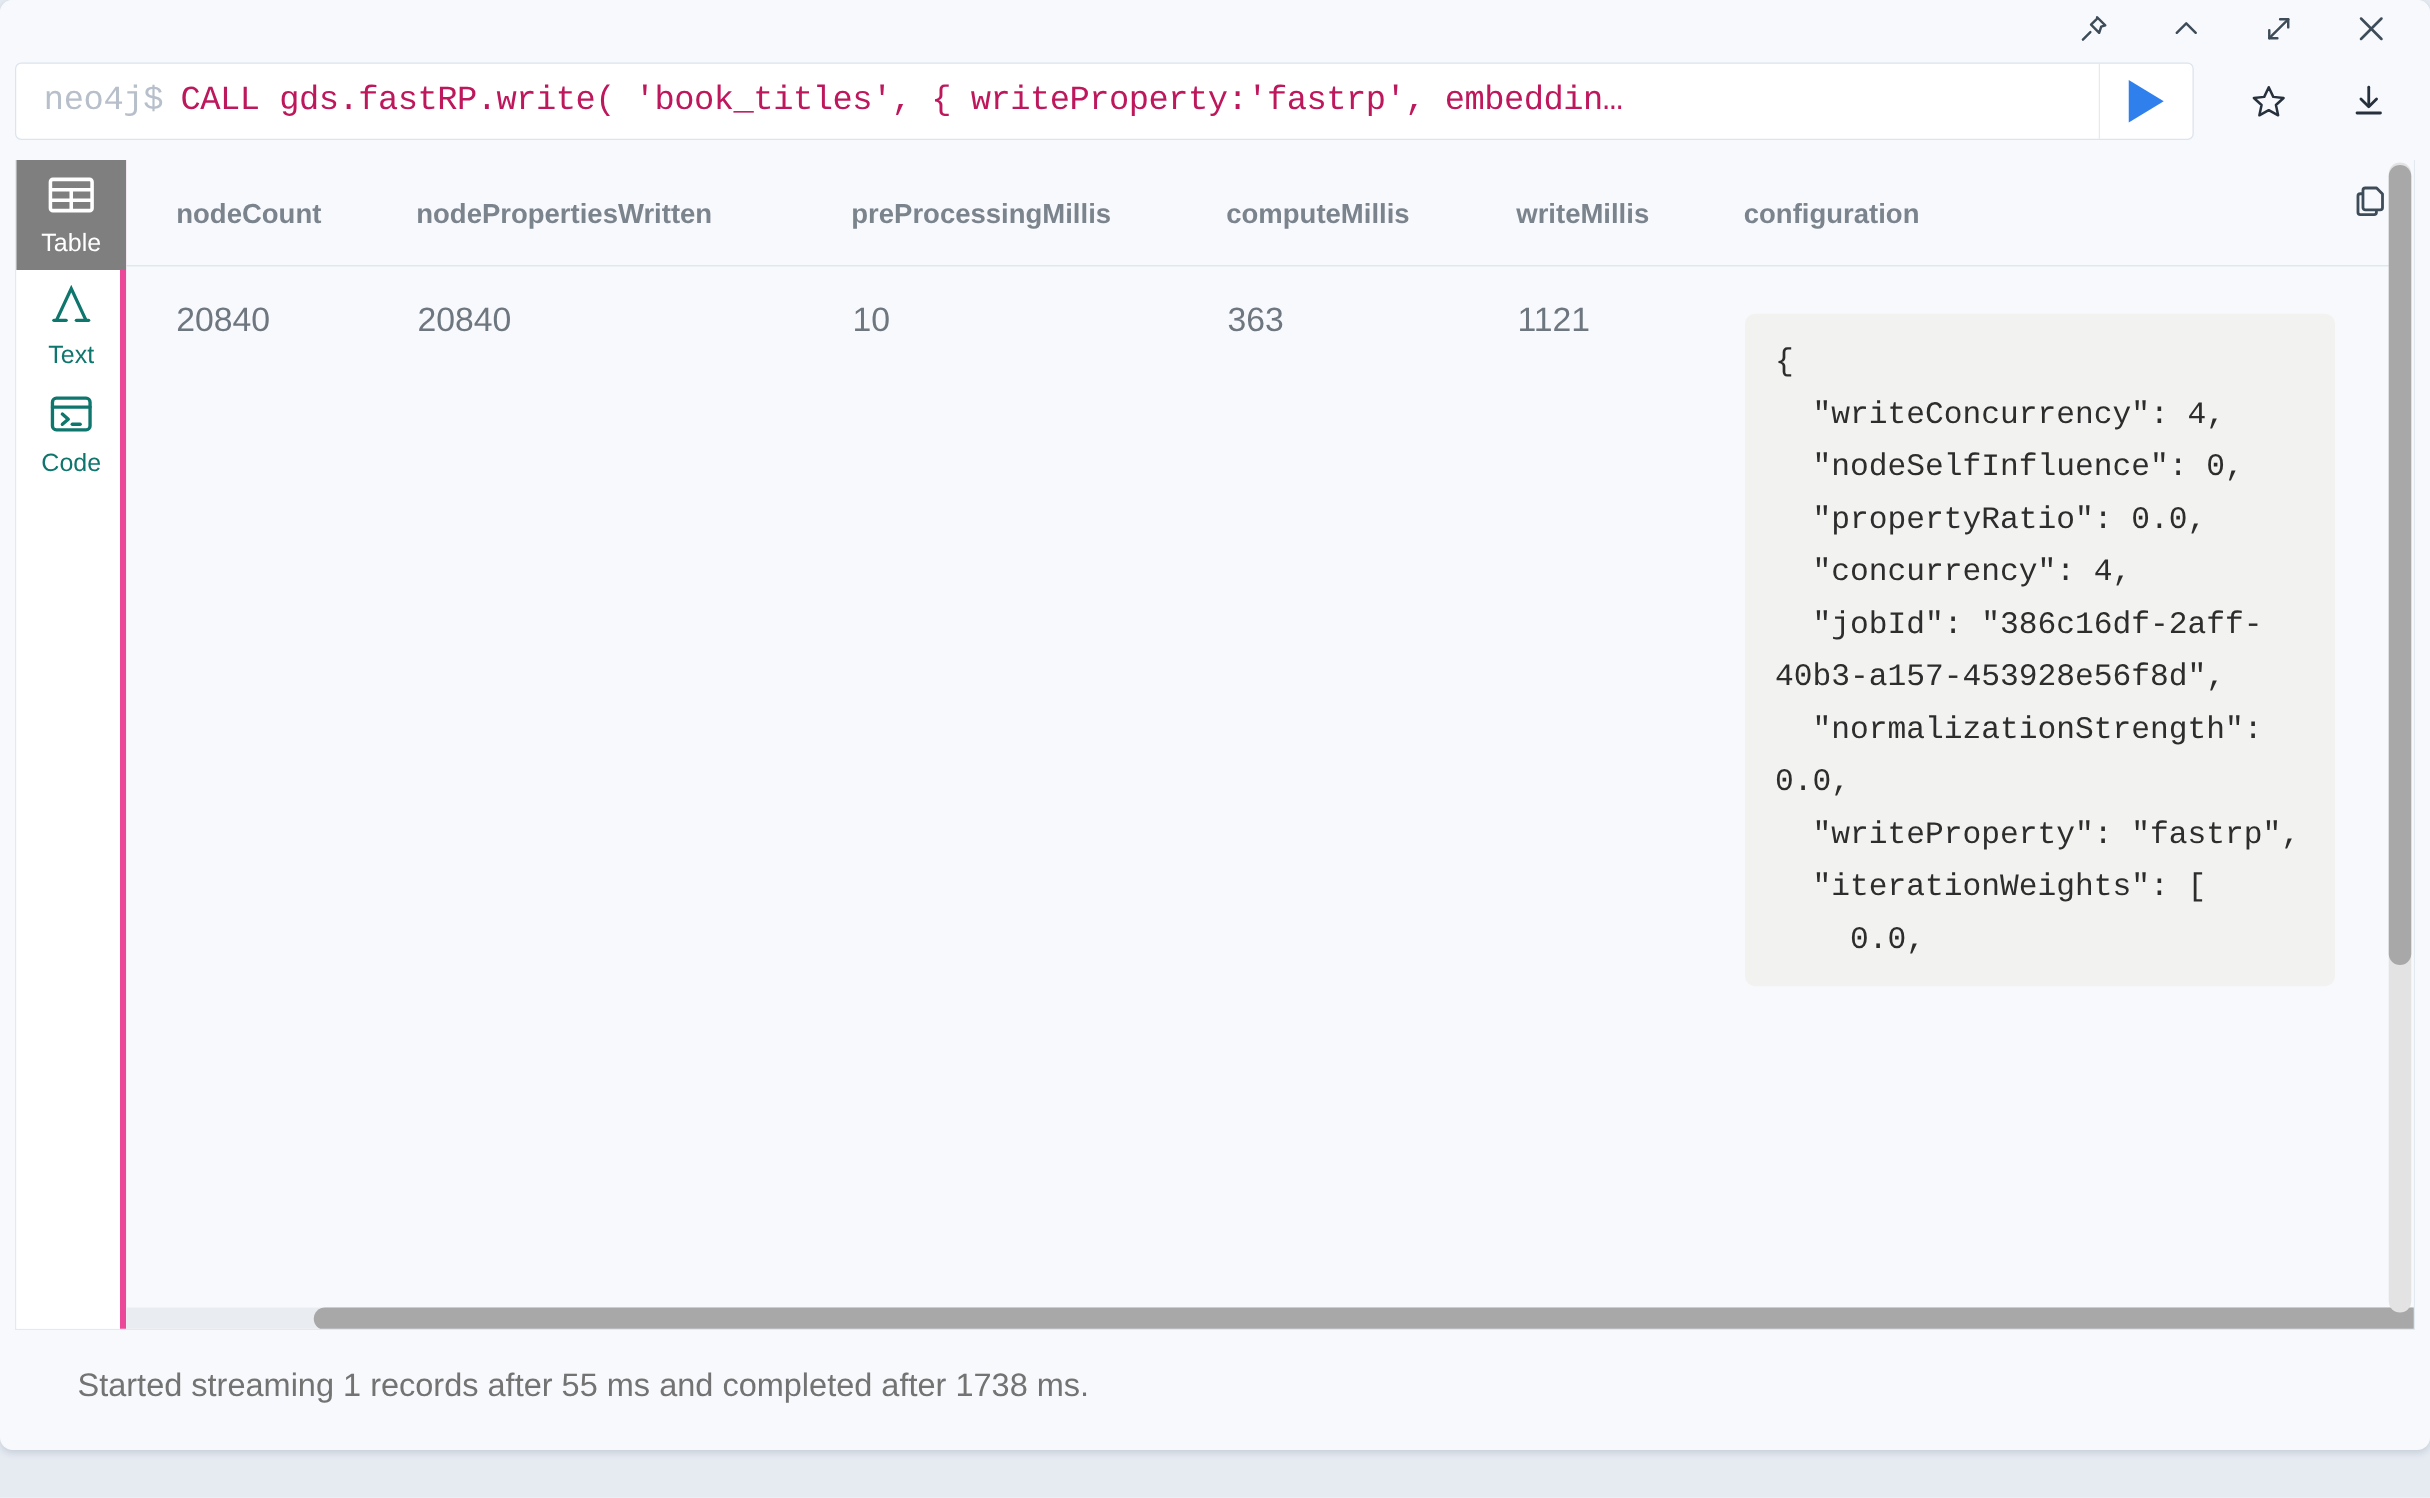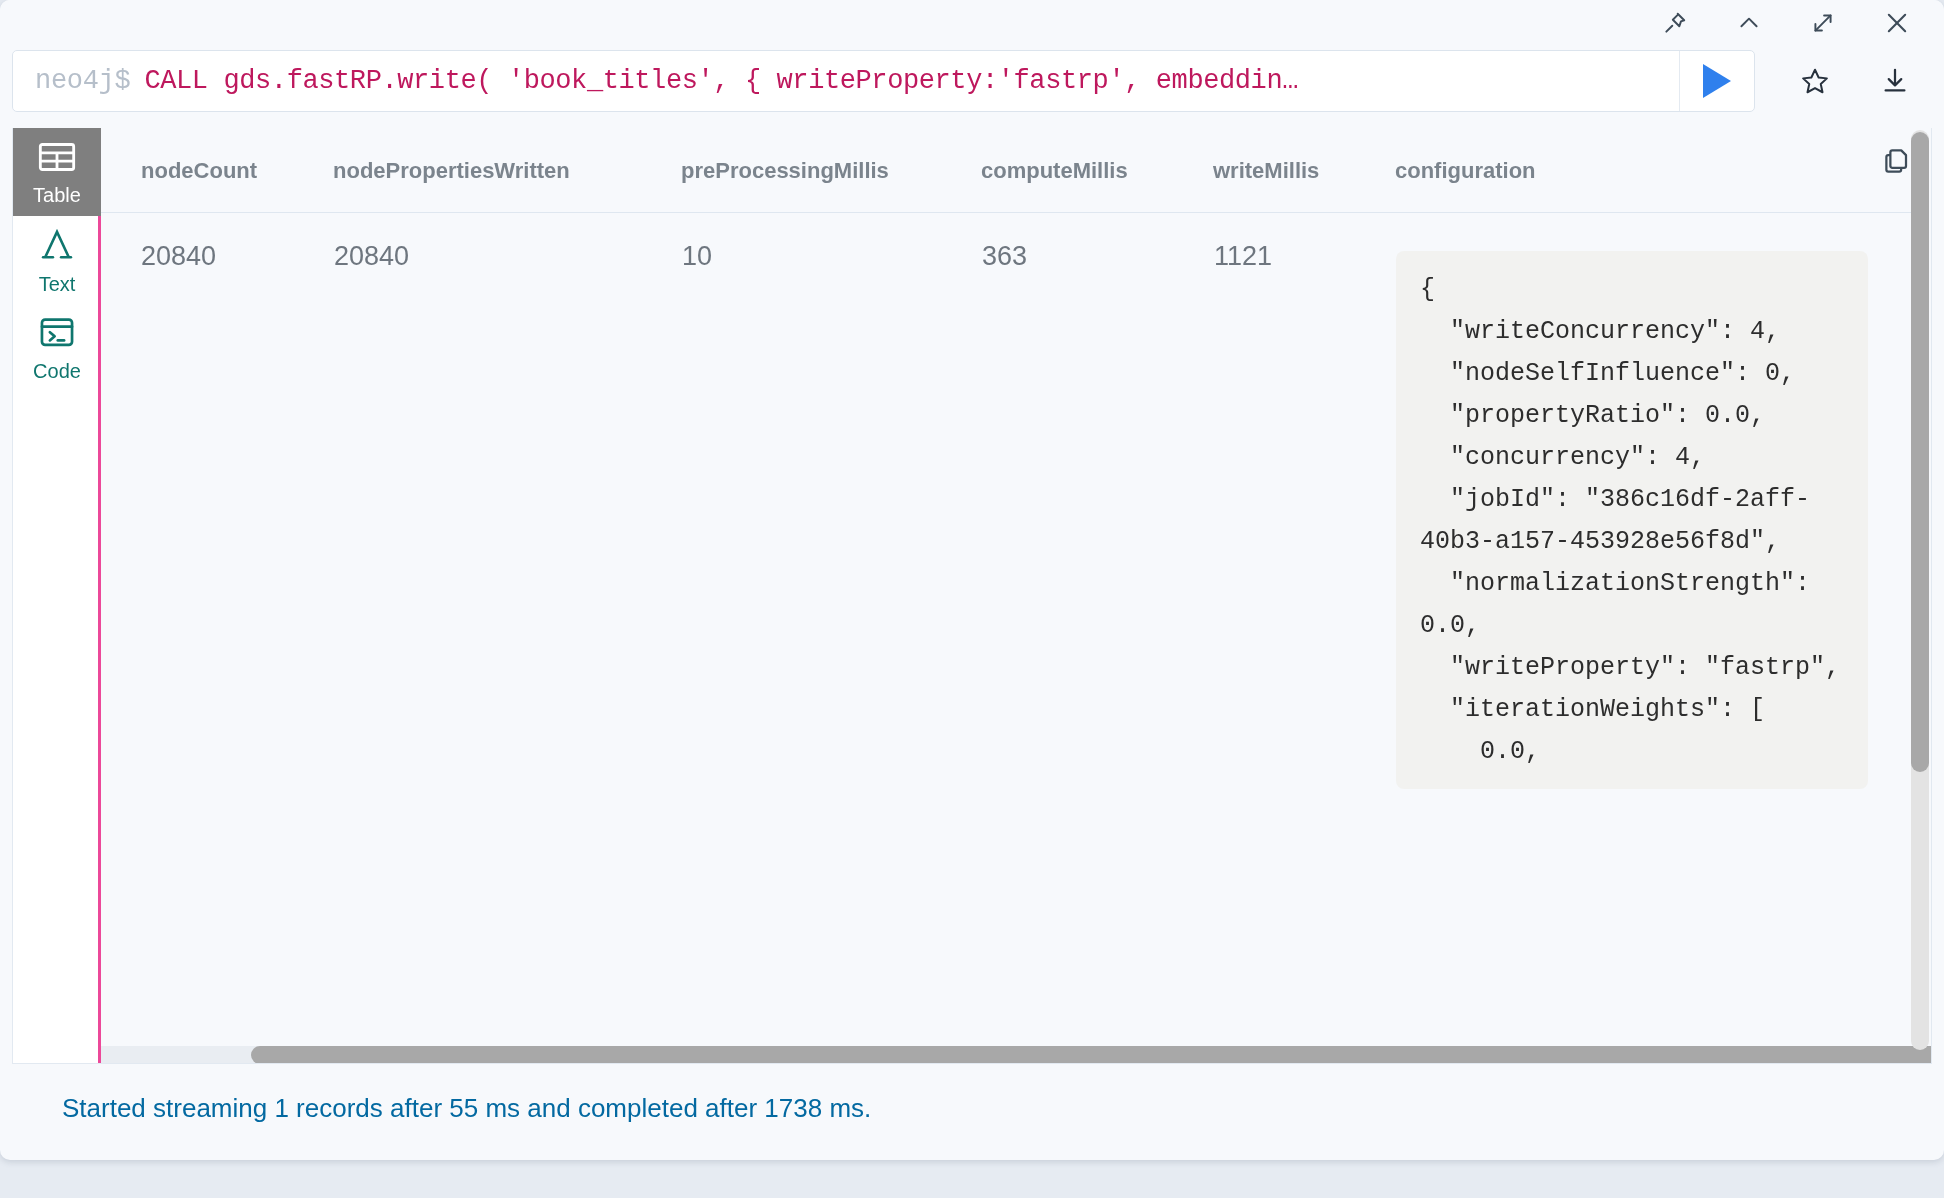--- a/index.html
+++ b/index.html
@@ -137,21 +137,21 @@
   }
 
   
   .view-switcher {
     position: absolute;
     left: 0px;
     top: 0px;
     width: 88px;
     height: 936px;
     background: #ffffff;
-    border-right: 3px solid #ec4899;
+    border-right: 5px solid #ec4899;
     box-sizing: border-box;
   }
   .view-item {
     width: 88px;
     height: 88px;
     display: flex;
     flex-direction: column;
     align-items: center;
     justify-content: center;
     gap: 7px;
@@ -277,21 +277,21 @@
     left: 12px;
     top: 1068px;
     width: 1920px;
     height: 80px;
     background: #f7f9fc;
     display: flex;
     align-items: center;
   }
   .status-text {
     font-size: 26px;
-    color: #0369a1;
+    color: #737373;
     padding-left: 50px;
   }
 </style>
 </head>
 <body>
 
 <div class="app-frame">
 
   <div class="title-bar">
     <div class="window-controls">

